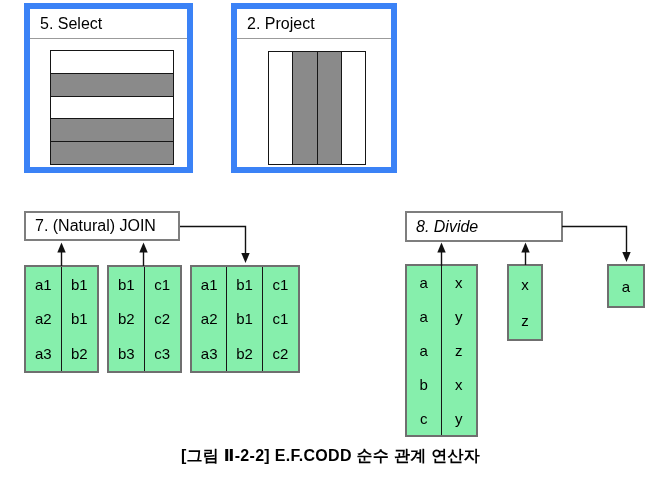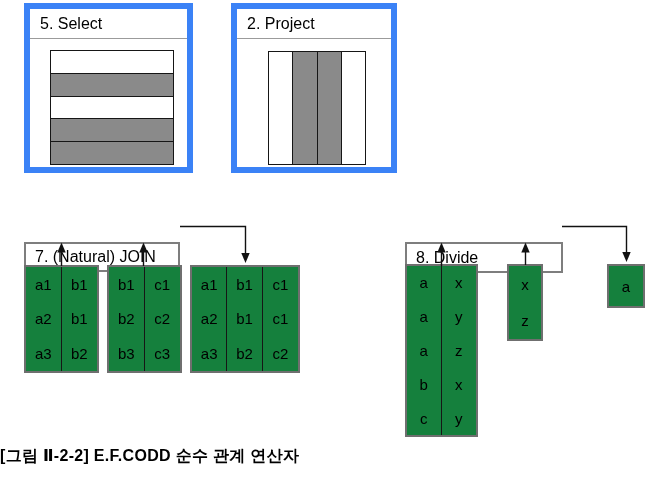--- a/index.html
+++ b/index.html
@@ -29,47 +29,47 @@
     position:absolute; left:31px; top:12px; width:96px; height:112px;
     border:1px solid #161616; display:flex; background:#fff;
   }
   .vcol { flex:1; }
   .vcol + .vcol { border-left:1px solid #161616; }
   .vcol.gray { background:#8a8a8a; }
 
   
   .op-label {
     position:absolute; box-sizing:border-box; border:2px solid #7e7e7e; background:#fff;
-    display:flex; align-items:center; padding-left:9px; font-size:16px; white-space:nowrap;margin-top:31px;
+    display:flex; align-items:center; padding-left:9px; font-size:16px; white-space:nowrap;
   }
   #join-label { left:24px; top:211px; width:156px; height:30px; }
-  #divide-label { left:405px; top:211px; width:158px; height:31px; }
+  #divide-label { left:405px; top:211px; width:158px; height:31px;font-style:italic; }
 
   
   .dtable {
-    position:absolute; box-sizing:border-box; border:2px solid #6f6f6f; background:#15803d;
+    position:absolute; box-sizing:border-box; border:2px solid #6f6f6f; background:#86efac;
     display:grid;
   }
   .cell { display:flex; align-items:center; justify-content:center; font-size:15px; }
   .divR { border-right:1px solid #161616; }
 
   #join-t1 { left:24px; top:265px; width:75px; height:108px; grid-template-columns:1fr 1fr; grid-template-rows:repeat(3,1fr); }
   #join-t2 { left:107px; top:265px; width:75px; height:108px; grid-template-columns:1fr 1fr; grid-template-rows:repeat(3,1fr); }
   #join-t3 { left:190px; top:265px; width:110px; height:108px; grid-template-columns:1fr 1fr 1fr; grid-template-rows:repeat(3,1fr); }
 
   #divide-t1 { left:405px; top:264px; width:73px; height:173px; grid-template-columns:1fr 1fr; grid-template-rows:repeat(5,1fr); }
   #divide-t2 { left:507px; top:264px; width:36px; height:77px; grid-template-columns:1fr; grid-template-rows:repeat(2,1fr); }
   #divide-result { left:607px; top:264px; width:38px; height:44px; grid-template-columns:1fr; grid-template-rows:1fr; }
 
   .arrows { position:absolute; left:0; top:0; pointer-events:none; }
   .arrows line, .arrows polyline { stroke:#111; stroke-width:1.4; fill:none; }
   .arrows polygon { fill:#111; }
 
   .caption {
-    position:absolute; left:0; right:0; top:446px; text-align:left;
+    position:absolute; left:0; right:0; top:446px; text-align:center;
     font-size:16px; font-weight:bold; letter-spacing:0.3px; white-space:nowrap;
   }
 </style>
 </head>
 <body>
 
 <div class="canvas">
 
   <div class="panel" id="panel-select">
     <div class="panel-title">5. Select</div>

